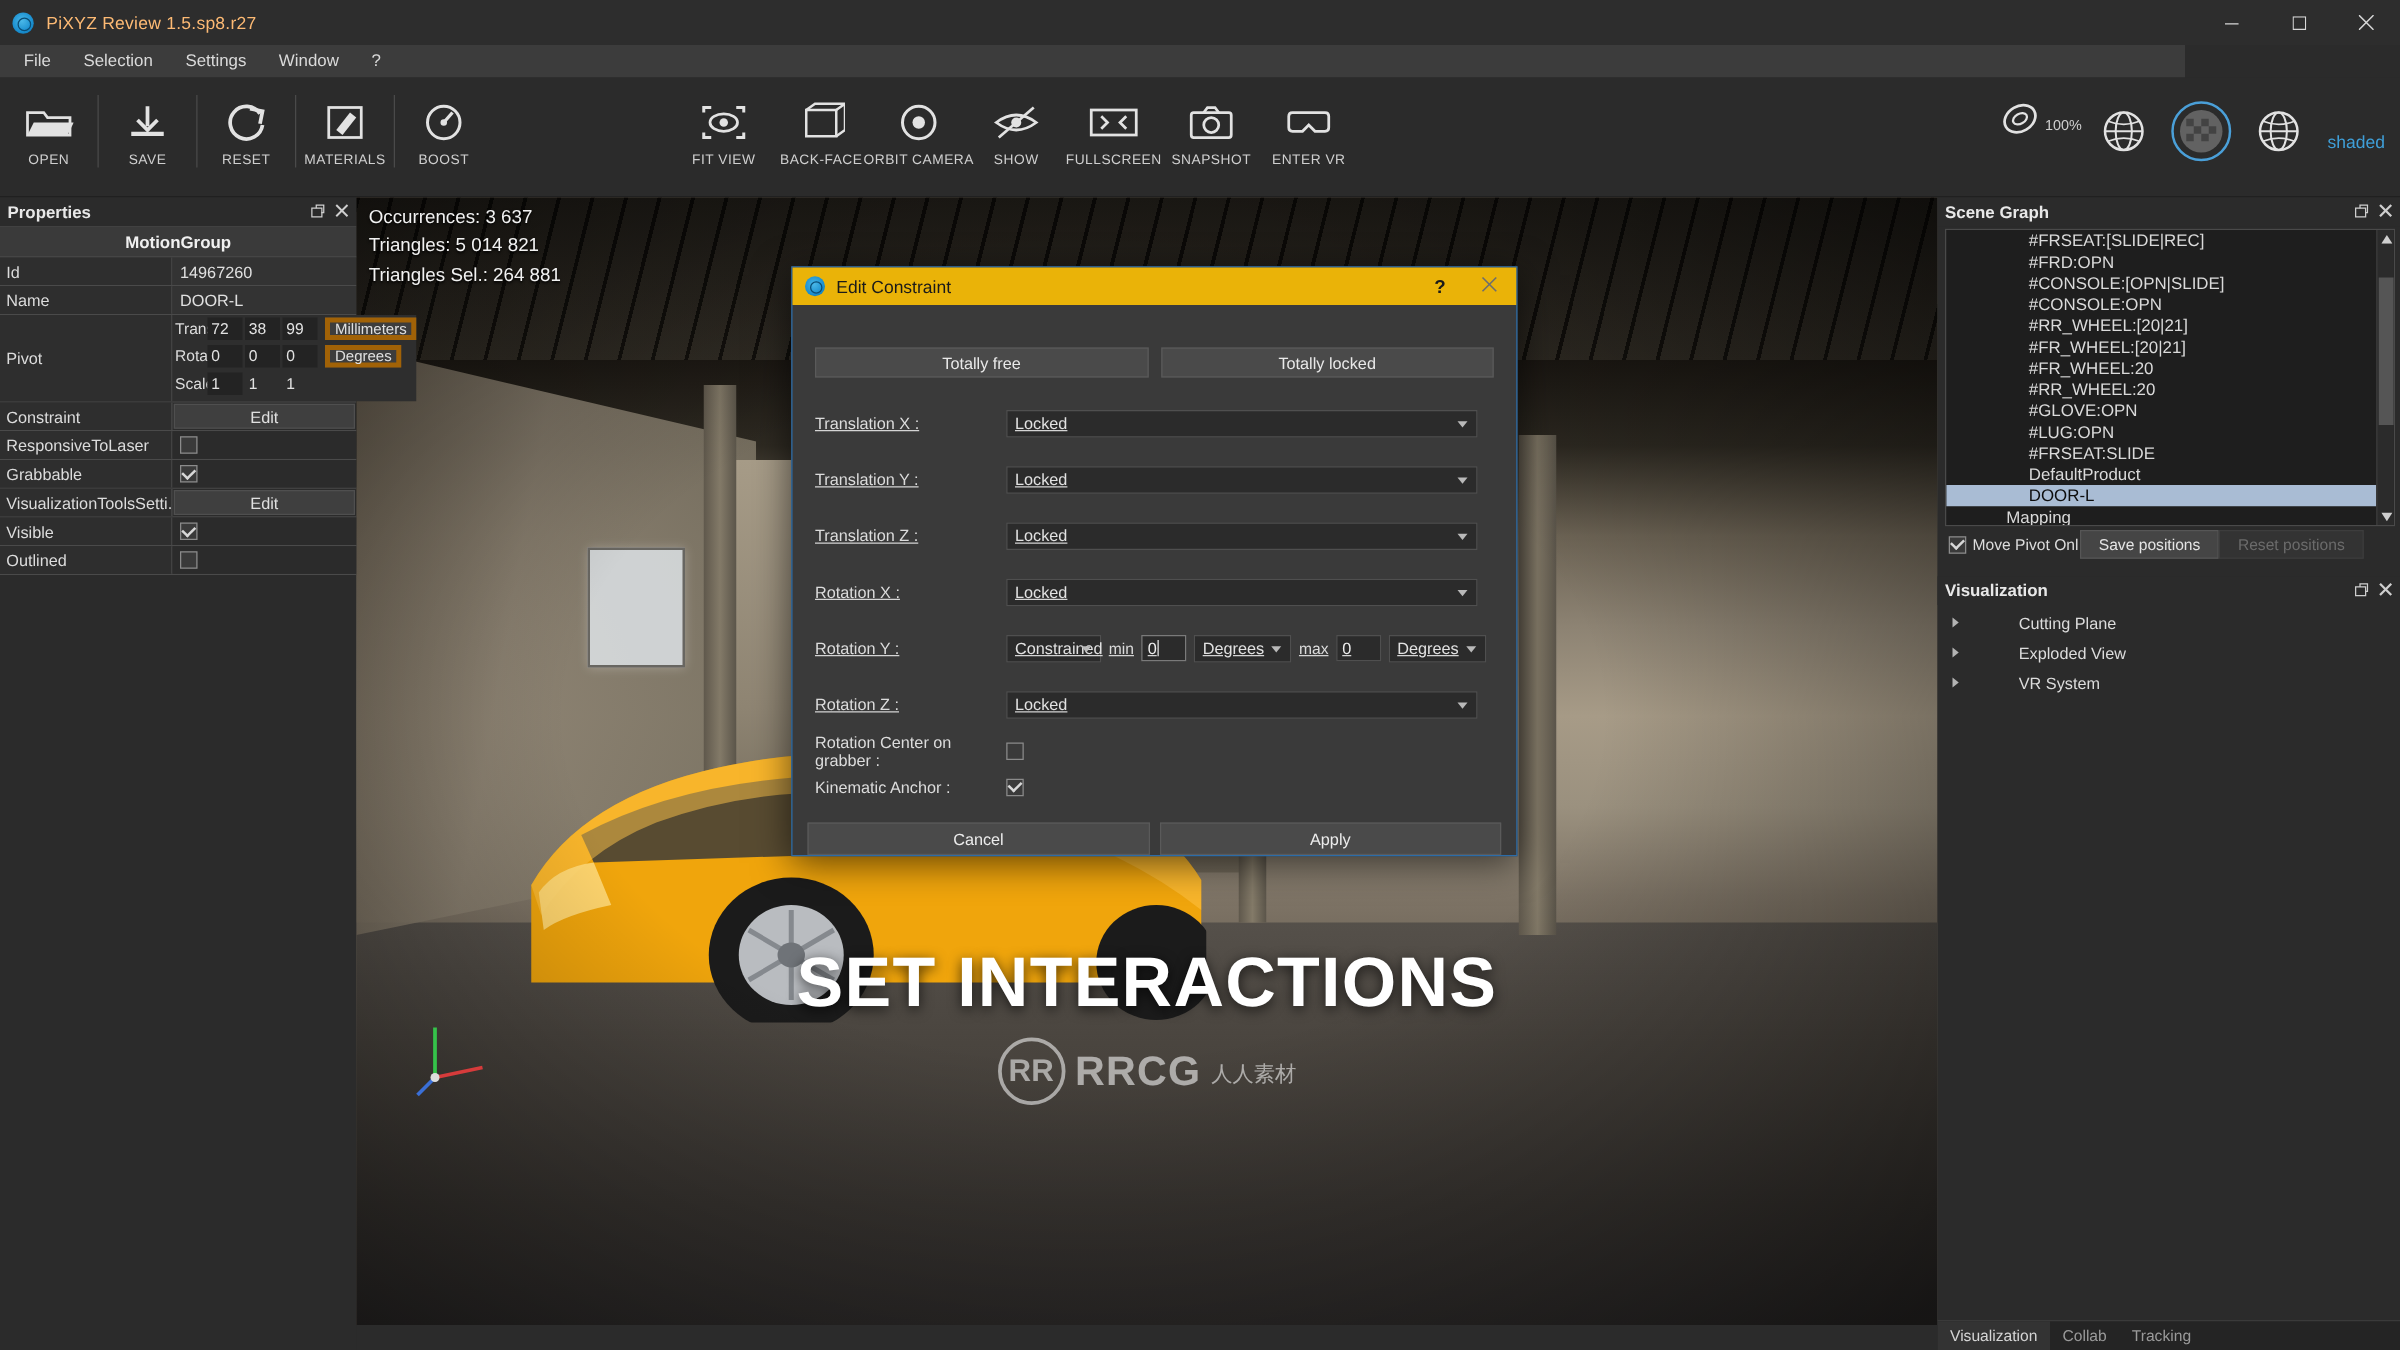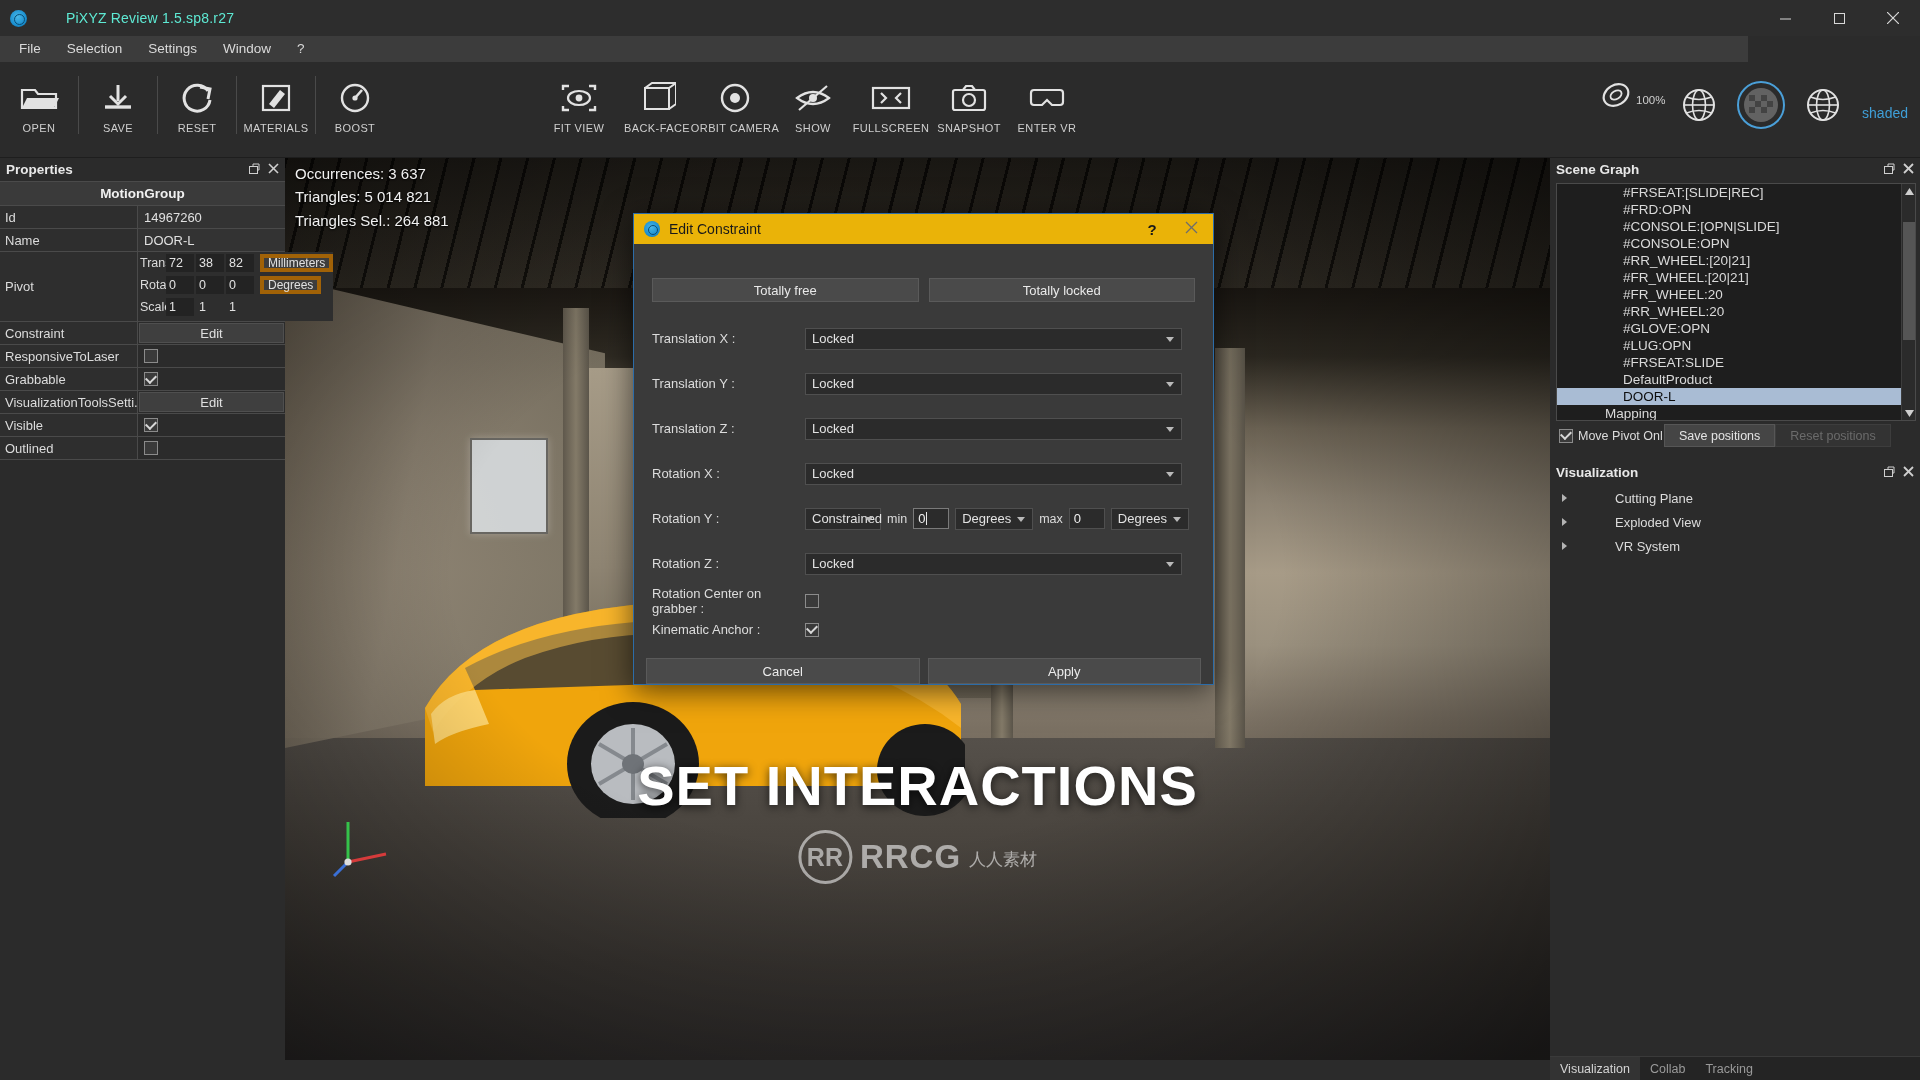--- a/index.html
+++ b/index.html
@@ -20,21 +20,21 @@
   .title-icon {
     width: 17px; height: 17px; margin-left: 10px; margin-right: 10px;
     border-radius: 50%;
     background: radial-gradient(circle at 45% 40%, #4ab8e8 0%, #1a8fd0 60%, #0d6ea8 100%);
     position: relative; flex: none;
   }
   .title-icon::after {
     content: ""; position: absolute; left: 4px; top: 4px; width: 9px; height: 9px;
     border-radius: 50%; border: 1.6px solid #0a4d75;
   }
-  .title-text { font-size: 14px; color: #5eead4; letter-spacing: .2px; margin-left: 29px; }
+  .title-text { font-size: 14px; color: #fdba74; letter-spacing: .2px; }
   .win-controls { margin-left: auto; display: flex; height: 36px; }
   .win-btn {
     width: 54px; height: 36px; display: flex; align-items: center; justify-content: center;
     color: #d8d8d8;
   }
   .win-btn svg { display: block; }
 
   
   .menubar {
     position: absolute; left: 0; top: 36px; width: 1748px; height: 26px;
@@ -262,21 +262,21 @@
   .mt-text { font-size: 14px; color: #1a1a1a; }
   .mt-right { margin-left: auto; display: flex; align-items: center; gap: 0; }
   .mt-help { width: 34px; text-align: center; font-size: 15px; color: #1a1a1a; font-weight: bold; }
   .mt-close { width: 44px; text-align: center; font-size: 17px; color: #6d6d6d; }
   .modal-body { padding: 14px 18px 0 18px; }
   .topbtns { display: flex; gap: 10px; margin-bottom: 14px; margin-top: 20px; }
   .big-btn {
     flex: 1; height: 24px; background: #4a4a4a; border: 1px solid #5a5a5a; color: #e9e9e9;
     font-size: 13px; display: flex; align-items: center; justify-content: center;
   }
-  .frow { display: flex; align-items: center; height: 45px; }
+  .frow { display: flex; align-items: center; height: 45px; text-decoration: underline; }
   .flabel { width: 153px; flex: none; font-size: 13px; color: #dcdcdc; }
   .combo {
     height: 22px; background: #2b2b2b; border: 1px solid #4f4f4f; color: #e2e2e2;
     font-size: 13px; display: flex; align-items: center; padding: 0 6px; position: relative;
   }
   .combo .caret {
     position: absolute; right: 7px; top: 50%; margin-top: -2px;
     width: 0; height: 0; border-left: 4px solid transparent; border-right: 4px solid transparent;
     border-top: 5px solid #b9b9b9;
   }
@@ -597,21 +597,21 @@
         <div class="pval">DOOR-L</div>
       </div>
 
       <div class="prow" style="min-height:70px;">
         <div class="pkey">Pivot</div>
         <div class="pivot-grid">
           <div class="pv-row">
             <span class="pv-lab">Trans</span>
             <span class="pv-num">72</span>
             <span class="pv-num">38</span>
-            <span class="pv-num">82</span>
+            <span class="pv-num">99</span>
             <span class="pv-unit">Millimeters</span>
           </div>
           <div class="pv-row">
             <span class="pv-lab">Rotat</span>
             <span class="pv-num">0</span>
             <span class="pv-num">0</span>
             <span class="pv-num">0</span>
             <span class="pv-unit">Degrees</span>
           </div>
           <div class="pv-row">

